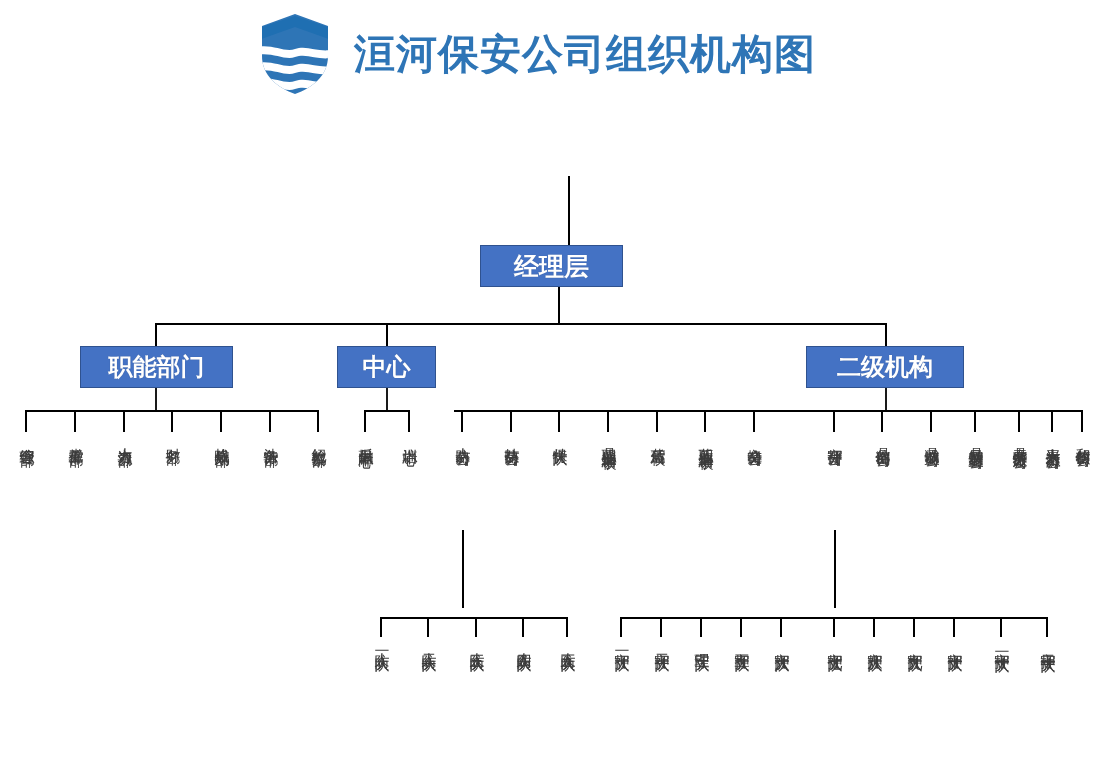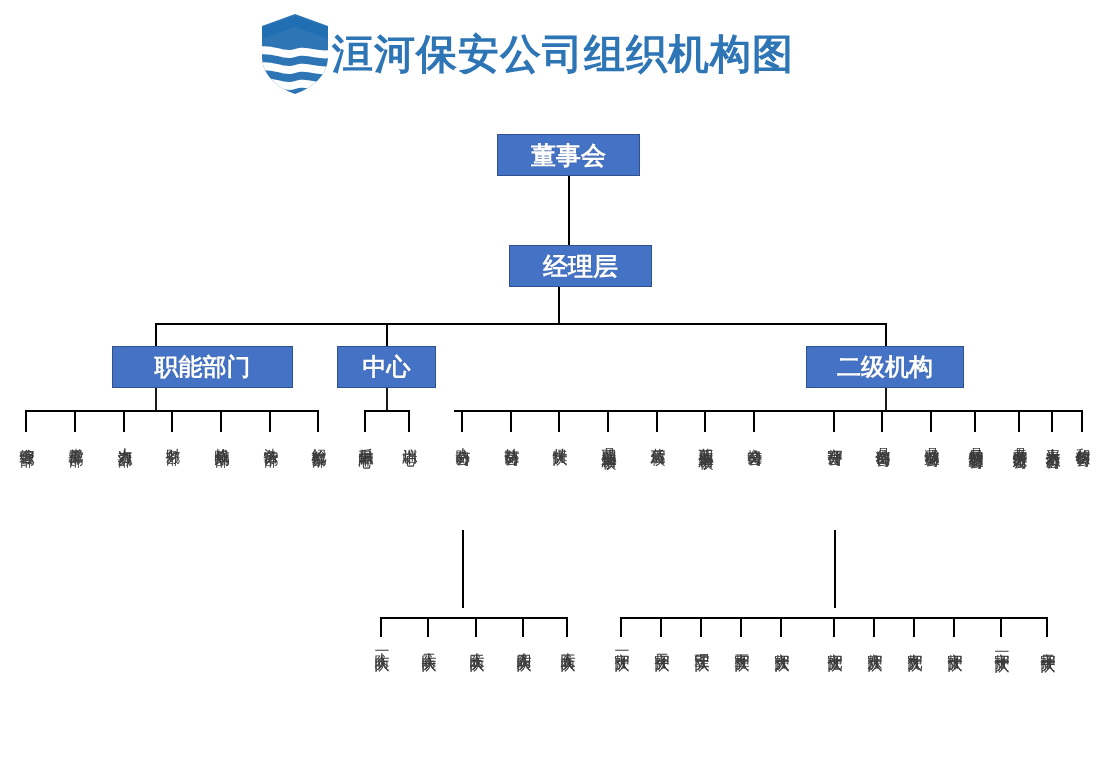--- a/index.html
+++ b/index.html
@@ -29,20 +29,21 @@
     align-items: center;
   }
   #logo {
     width: 74px;
     height: 84px;
     position: relative;
     flex: 0 0 auto;
   }
   #logo svg { display: block; }
   #title {
+    margin-left: 22px;
     font-family: "Liberation Sans", "DejaVu Sans", sans-serif;
     font-size: 41px;
     font-weight: 700;
     color: #2E75B6;
     letter-spacing: 1px;
     white-space: nowrap;
     line-height: 1;
   }
 
   
@@ -103,33 +104,32 @@
           <path d="M-5 18 L37 4 L79 18 L79 30 L37 15 L-5 30 Z" fill="#1F6FB2"></path>
           <path d="M-5 36 C12 30 26 41 37 37 C50 32 64 43 79 36 L79 44 C64 51 50 40 37 45 C26 49 12 38 -5 44 Z" fill="#ffffff"></path>
           <path d="M-5 52 C12 46 26 57 37 53 C50 48 64 59 79 52 L79 60 C64 67 50 56 37 61 C26 65 12 54 -5 60 Z" fill="#ffffff"></path>
           <path d="M-5 68 C12 62 26 73 37 69 C50 64 64 75 79 68 L79 76 C64 83 50 72 37 77 C26 81 12 70 -5 76 Z" fill="#ffffff"></path>
         </g>
       </svg>
     </div>
     <div id="title">洹河保安公司组织机构图</div>
   </div>
 
-  <div class="node-box" style="left:497px; top:134px; width:143px; height:42px; font-size:25px;">董事会</div>
 
   <div class="ln v" style="left:568px; top:176px; height:70px;"></div>
 
-  <div class="node-box" style="left:509px; top:245px; width:143px; height:42px; font-size:25px;">经理层</div>
+  <div class="node-box" style="left:480px; top:245px; width:143px; height:42px; font-size:25px;">经理层</div>
 
   <div class="ln v" style="left:558px; top:287px; height:37px;"></div>
   <div class="ln h" style="left:155px; top:323px; width:731px;"></div>
   <div class="ln v" style="left:155px; top:323px; height:24px;"></div>
   <div class="ln v" style="left:386px; top:323px; height:24px;"></div>
   <div class="ln v" style="left:885px; top:323px; height:24px;"></div>
 
-  <div class="node-box" style="left:80px; top:346px; width:181px; height:42px; font-size:24px;margin-left:32px;">职能部门</div>
+  <div class="node-box" style="left:80px; top:346px; width:153px; height:42px; font-size:24px;">职能部门</div>
 
   <div class="node-box" style="left:806px; top:346px; width:158px; height:42px; font-size:24px;">二级机构</div>
 
   <div class="node-box" style="left:337px; top:346px; width:99px; height:42px; font-size:24px;">中心</div>
 
   <div class="ln v thin" style="left:155px; top:388px; height:23px;"></div>
   <div class="ln v thin" style="left:386px; top:388px; height:23px;"></div>
   <div class="ln v thin" style="left:885px; top:388px; height:23px;"></div>
 
   <div class="ln h" style="left:25px; top:410px; width:294px;"></div>

